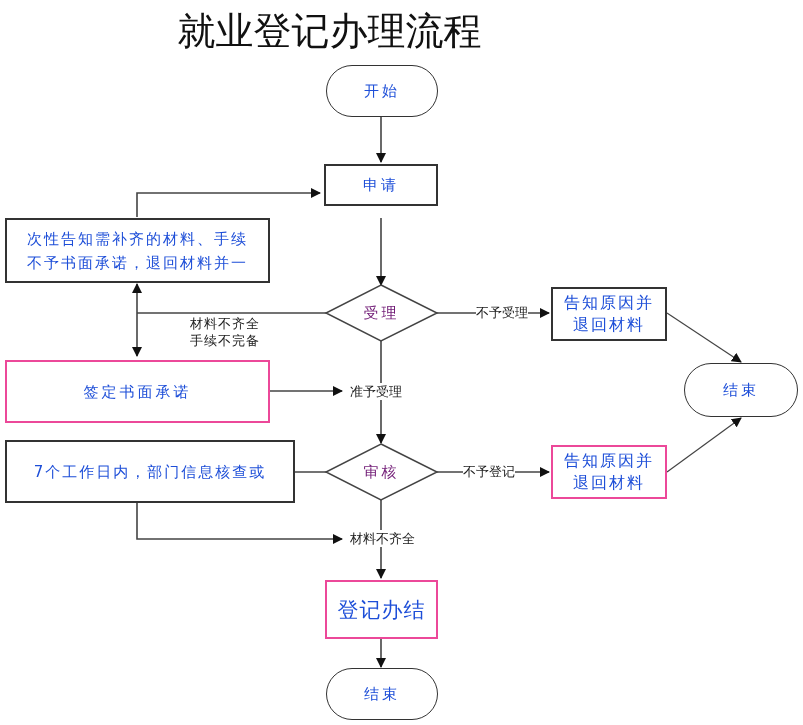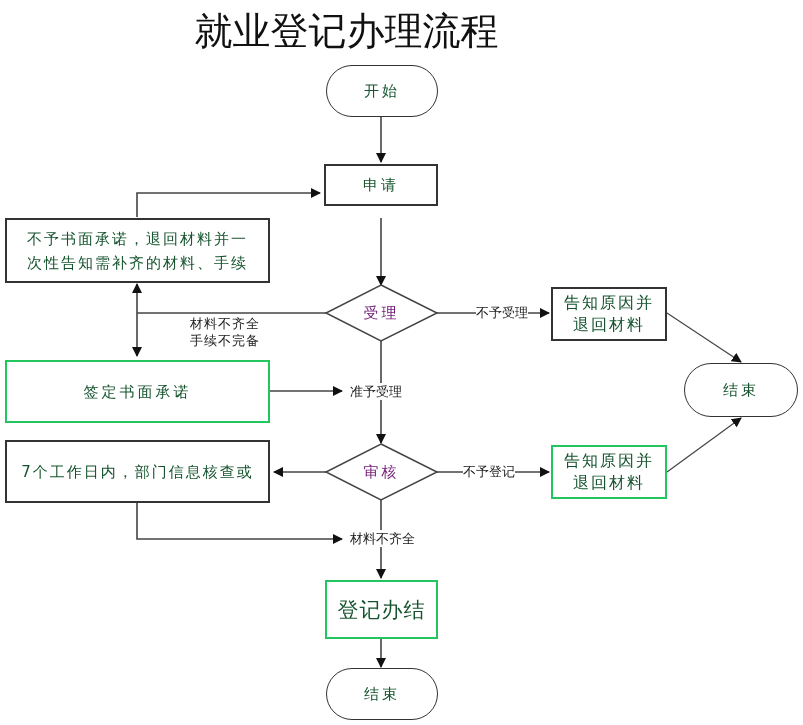--- a/index.html
+++ b/index.html
@@ -1,24 +1,24 @@
 <!DOCTYPE html>
 <html><head>
   <meta charset="utf-8">
   <style>
     html, body { margin: 0; padding: 0; background: #ffffff; }
     body { width: 803px; height: 725px; position: relative; overflow: hidden;
            font-family: "DejaVu Sans", "Liberation Sans", sans-serif; color: #111; }
-    .title { position: absolute; left: 17px; width: 659px; top: 6px; text-align: center;
+    .title { position: absolute; left: 0; width: 659px; top: 6px; text-align: center;
              font-size: 38px; letter-spacing: 0px; color: #111; font-family: Liberation Mono, monospace; }
     svg#flow { position: absolute; left: 0; top: 0; }
     .node { position: absolute; box-sizing: border-box; display: flex; align-items: center;
-            justify-content: center; text-align: right; background: #fff; color: #14532d;
+            justify-content: center; text-align: right; background: #fff; color: #1d4ed8;
             font-size: 15px; line-height: 24px; }
-    .rect { border: 2px solid #22c55e; }
+    .rect { border: 2px solid #ec4899; }
     .rect.dark { border: 2px solid #333; }
     .term { border: 1.5px solid #333; border-radius: 30px; }
     .diamond-label { position: absolute; display: flex; align-items: center; justify-content: center;
                      font-size: 15px; color: #701a75; }
     .edge-label { position: absolute; font-size: 13px; color: #222; background: #fff;
                   line-height: 17px; text-align: center; white-space: nowrap; }
     .spaced { letter-spacing: 3px; }
   </style>
 </head>
 <body>
@@ -72,22 +72,22 @@
 
 <div class="node term spaced" style="left:326px; top:65px; width:112px; height:52px;">
   <span>开始</span>
 </div>
 
 <div class="node rect dark spaced" style="left:324px; top:164px; width:114px; height:42px;">
   <span>申请</span>
 </div>
 
 <div class="node rect dark" style="left:5px; top:218px; width:265px; height:65px; flex-direction:column; letter-spacing:2px; font-size:15px;">
+  <div>次性告知需补齐的材料、手续</div>
   <div>不予书面承诺，退回材料并一</div>
-  <div>次性告知需补齐的材料、手续</div>
 </div>
 
 <div class="diamond-label spaced" style="left:326px; top:285px; width:111px; height:56px;">
   <span>受理</span>
 </div>
 
 <div class="edge-label" style="left:190px; top:296px; letter-spacing:1px;margin-top:19px;">
   <div>材料不齐全</div>
   <div>手续不完备</div>
 </div>
@@ -102,21 +102,21 @@
 <div class="node term spaced" style="left:684px; top:363px; width:114px; height:54px; border-radius:28px;">
   <span>结束</span>
 </div>
 
 <div class="node rect" style="left:5px; top:360px; width:265px; height:63px; letter-spacing:3px;">
   <span>签定书面承诺</span>
 </div>
 
 <div class="edge-label" style="left:350px; top:383px;">准予受理</div>
 
-<div class="node rect dark" style="left:5px; top:440px; width:265px; height:63px; flex-direction:column; letter-spacing:2px;">
+<div class="node rect dark" style="left:5px; top:440px; width:290px; height:63px; flex-direction:column; letter-spacing:2px;">
   <div>7个工作日内，部门信息核查或</div>
 </div>
 
 <div class="diamond-label spaced" style="left:326px; top:444px; width:111px; height:56px;">
   <span>审核</span>
 </div>
 
 <div class="edge-label" style="left:463px; top:463px;">不予登记</div>
 
 <div class="node rect" style="left:551px; top:445px; width:116px; height:54px; flex-direction:column; letter-spacing:2px; font-size:16px; line-height:22px;">

